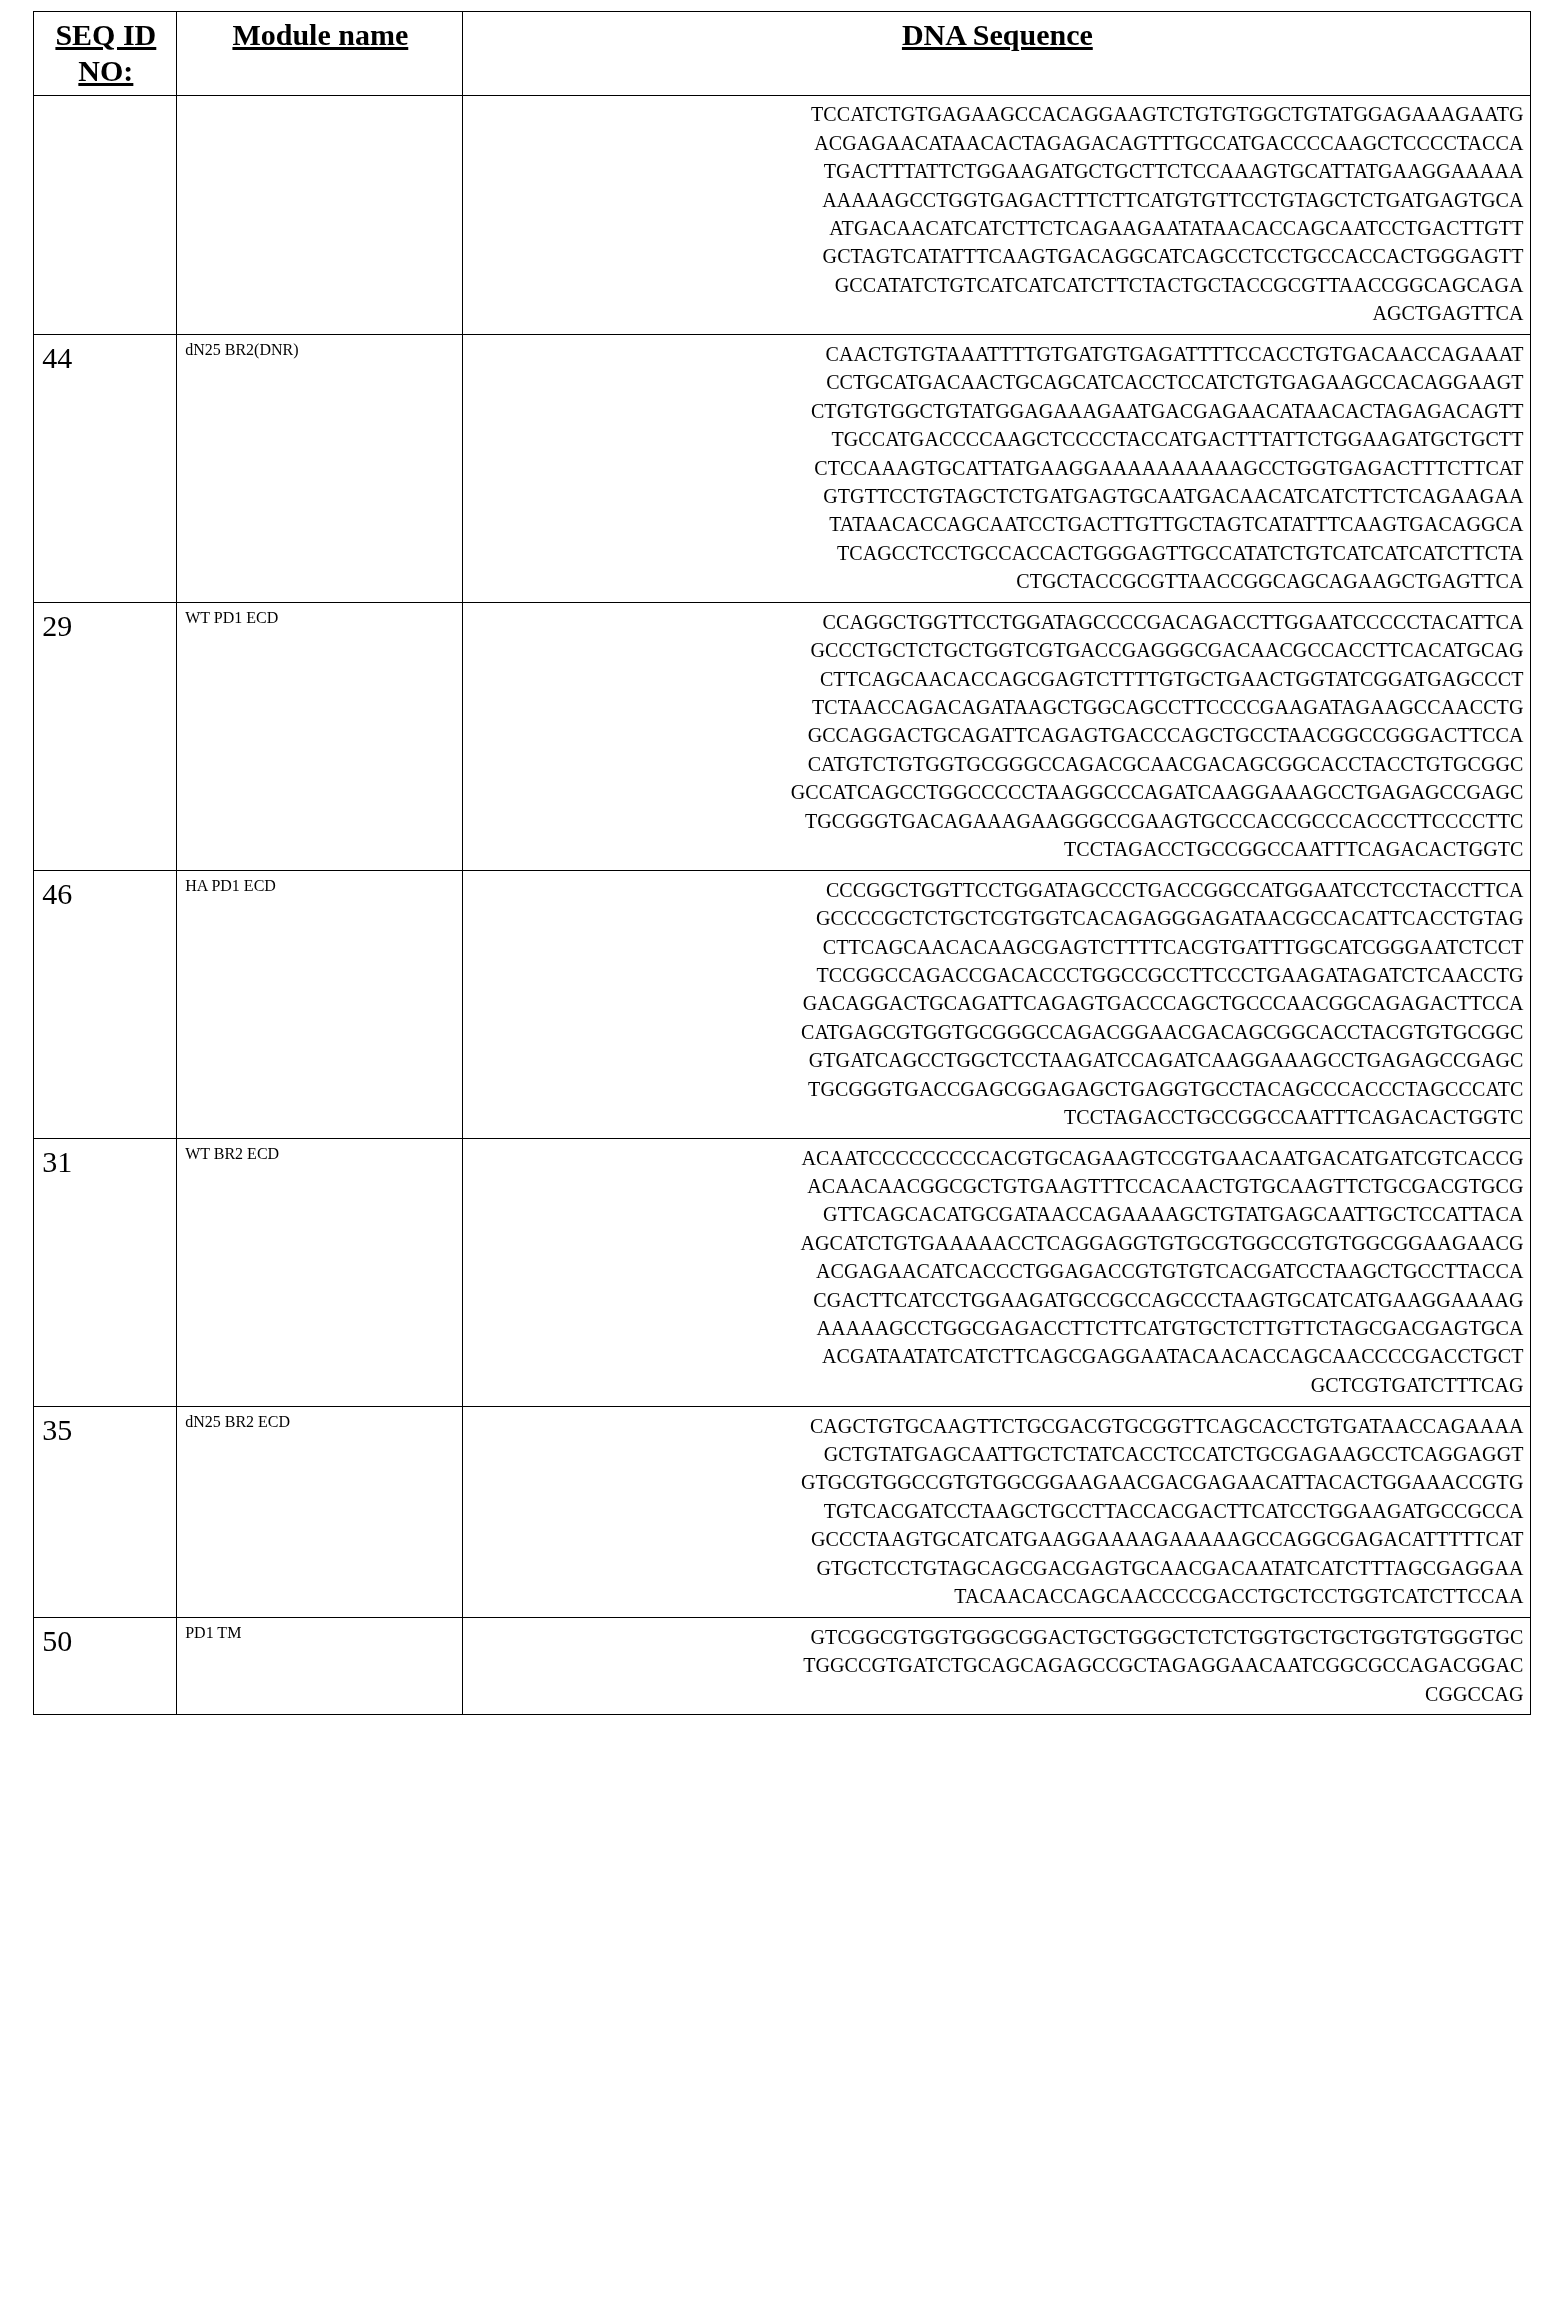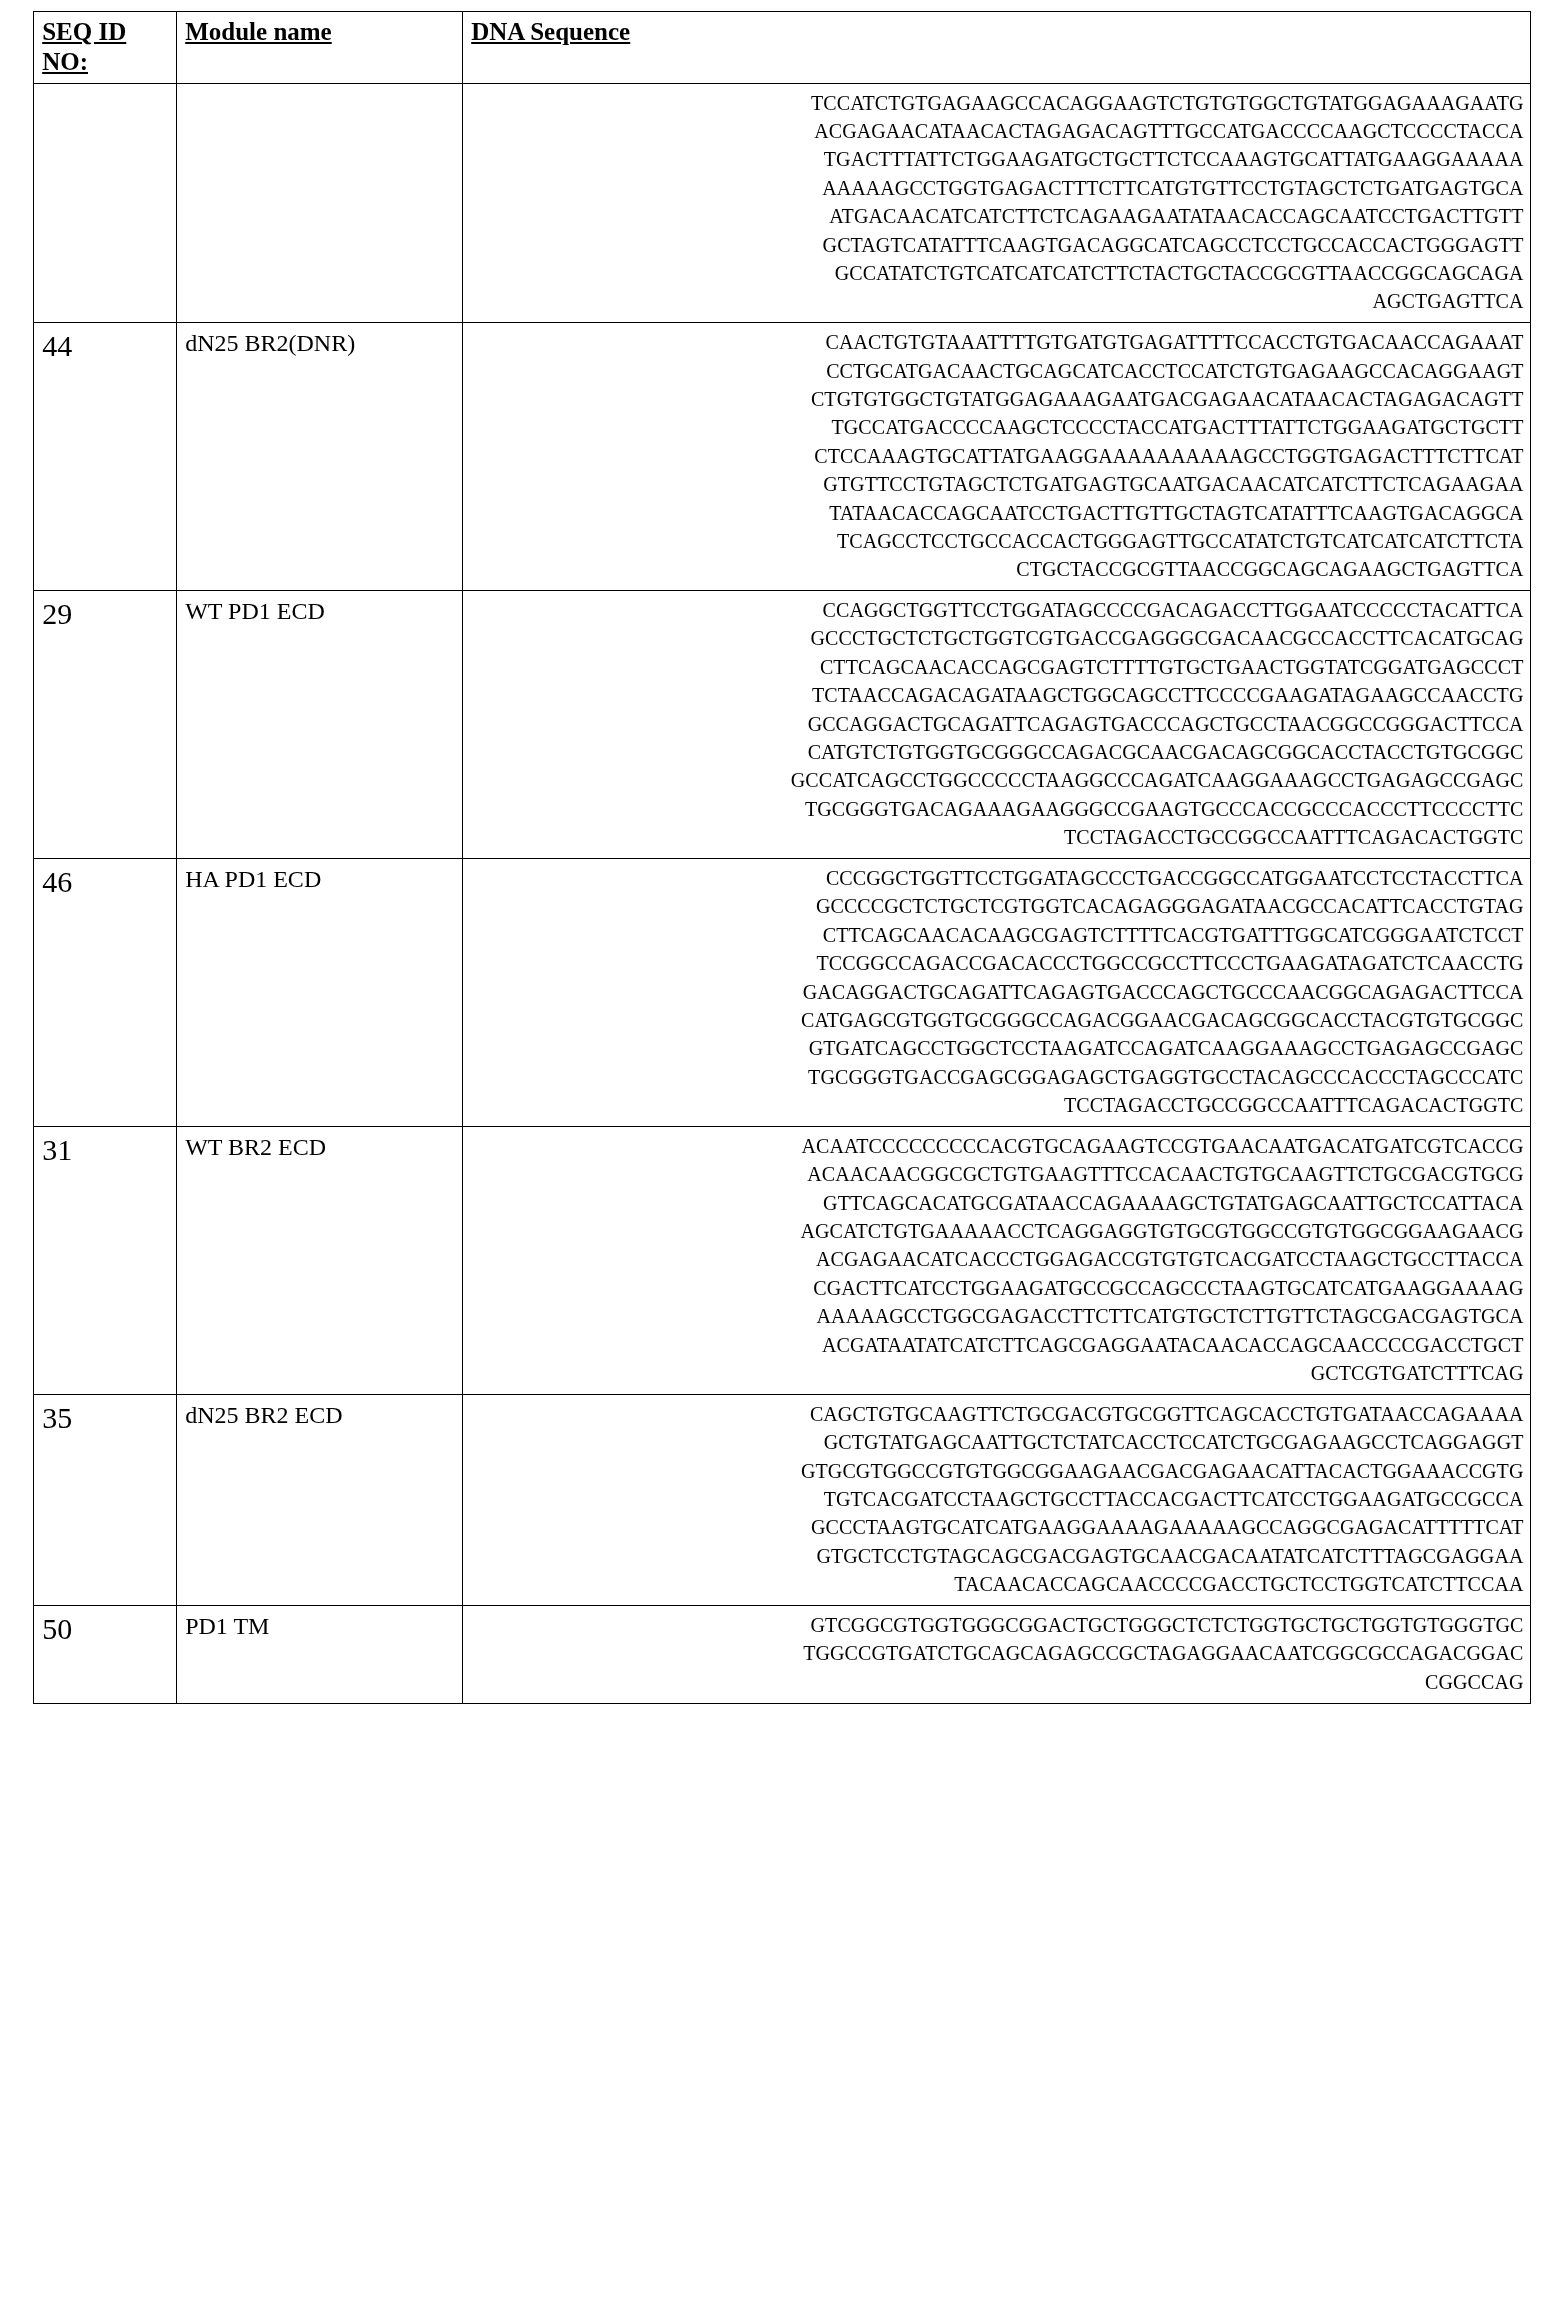--- a/index.html
+++ b/index.html
@@ -25,38 +25,38 @@
   table.seq-table td, table.seq-table th {
     border: 1.6px solid #000000;
     vertical-align: top;
     padding: 4.9px 6.5px 6.5px 8.2px;
   }
   col.col-seqid { width: 143px; }
   col.col-module { width: 286px; }
   col.col-dna { width: auto; }
 
   thead th {
-    text-align: left;
+    text-align: center;
     font-weight: bold;
-    font-size: 25px;
+    font-size: 30px;
     line-height: 1.18;
     padding-top: 6.5px;
     padding-bottom: 8.2px;
   }
   thead th span.hdr {
     text-decoration: underline;
     display: inline;
   }
   td.seqid {
     font-size: 30px;
     line-height: 1.2;
     padding-top: 8.2px;
   }
   td.module {
-    font-size: 24px;
+    font-size: 16px;
     line-height: 1.25;
     padding-top: 8.2px;
   }
   td.dna {
     font-size: 20px;
     line-height: 1.42;
     letter-spacing: 0.1px;
     word-break: break-all;
     padding-top: 7.3px;
     padding-bottom: 7.3px;

